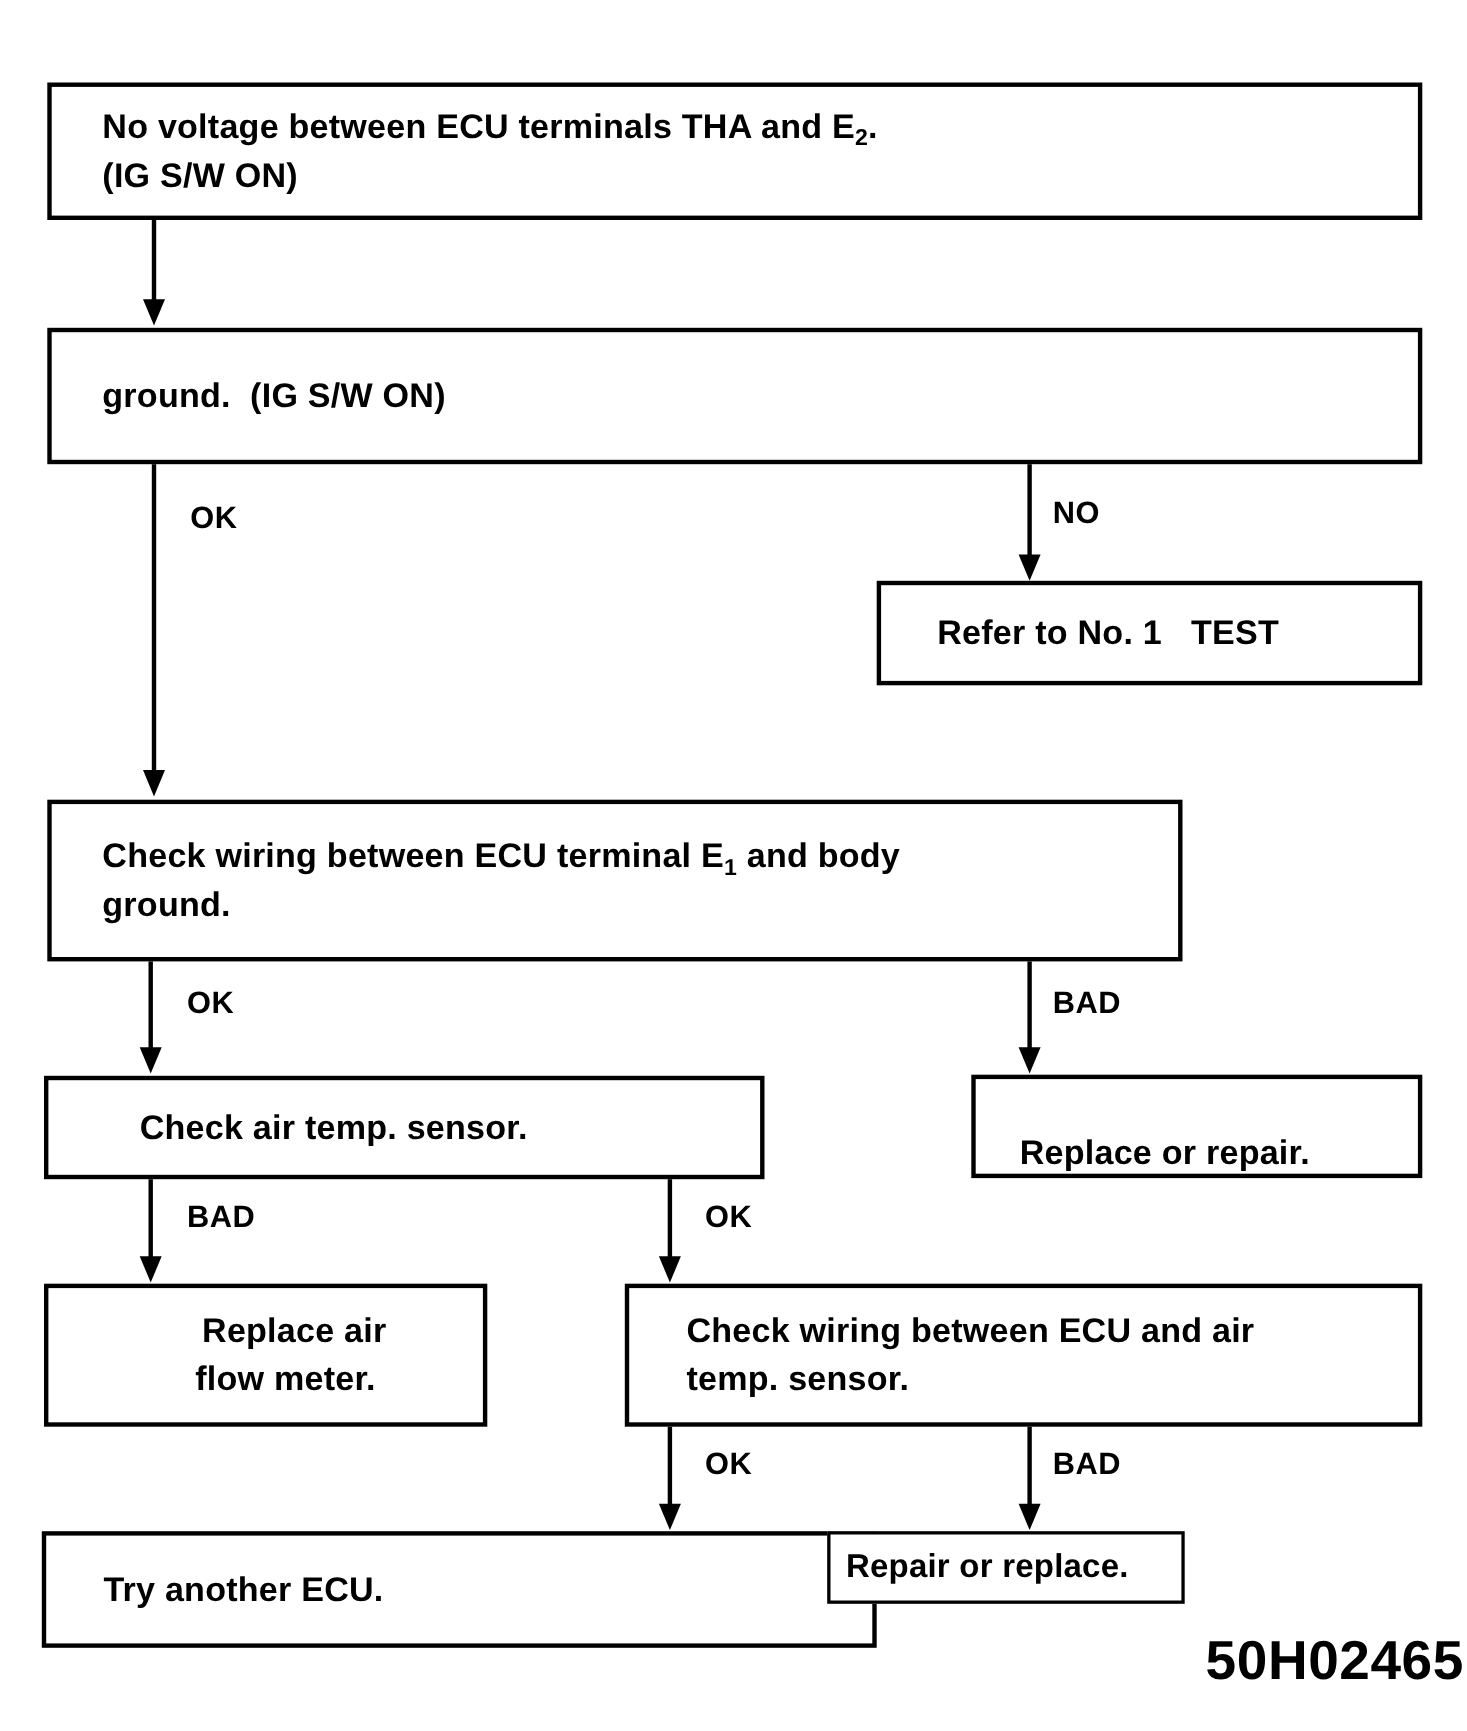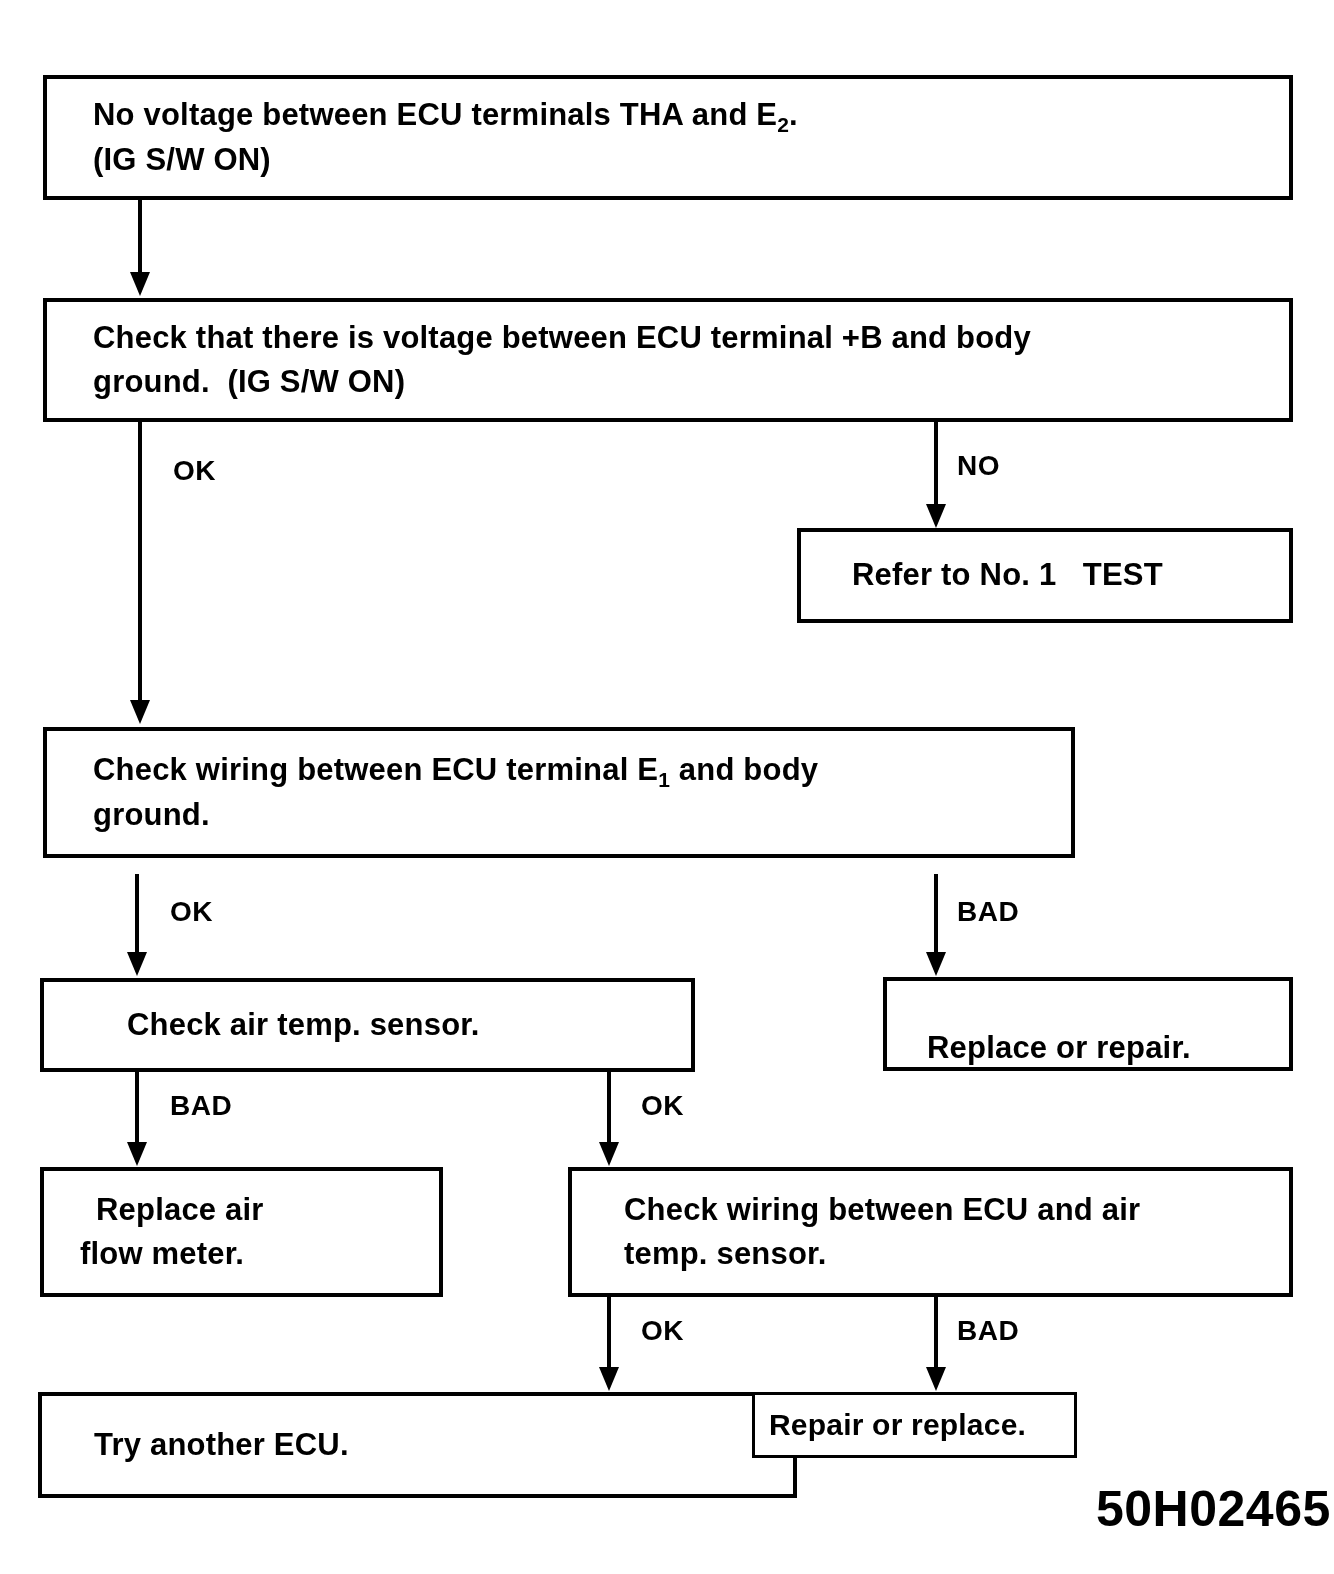--- a/index.html
+++ b/index.html
@@ -86,37 +86,36 @@
 
   <div class="node" style="left:43px; top:75px; width:1250px; height:125px;">
     <div class="line"><span>No voltage between ECU terminals THA and E</span><sub>2</sub><span>.</span></div>
     <div class="line">(IG S/W ON)</div>
   </div>
 
   <div class="edge-v" style="left:138px; top:200px; height:74px;"></div>
   <div class="arrowhead" style="left:130px; top:272px;"></div>
 
   <div class="node" style="left:43px; top:298px; width:1250px; height:124px;">
-    <div class="line">Check that there is voltage between ECU terminal +B and body</div>
     <div class="line">ground.  (IG S/W ON)</div>
   </div>
 
   <div class="edge-v" style="left:138px; top:422px; height:280px;"></div>
   <div class="arrowhead" style="left:130px; top:700px;"></div>
   <div class="edge-label" style="left:173px; top:455px;">OK</div>
 
   <div class="edge-v" style="left:934px; top:422px; height:84px;"></div>
   <div class="arrowhead" style="left:926px; top:504px;"></div>
   <div class="edge-label" style="left:957px; top:450px;">NO</div>
 
   <div class="node pad-sm" style="left:797px; top:528px; width:496px; height:95px;">
     <div class="line" style="padding-left:51px;">Refer to No. 1   TEST</div>
   </div>
 
-  <div class="node" style="left:43px; top:727px; width:1032px; height:131px;">
+  <div class="node" style="left:43px; top:727px; width:1032px; height:147px;">
     <div class="line"><span>Check wiring between ECU terminal E</span><sub>1</sub><span> and body</span></div>
     <div class="line">ground.</div>
   </div>
 
   <div class="edge-v" style="left:135px; top:874px; height:80px;"></div>
   <div class="arrowhead" style="left:127px; top:952px;"></div>
   <div class="edge-label" style="left:170px; top:896px;">OK</div>
 
   <div class="edge-v" style="left:934px; top:874px; height:80px;"></div>
   <div class="arrowhead" style="left:926px; top:952px;"></div>
@@ -131,21 +130,21 @@
   </div>
 
   <div class="edge-v" style="left:135px; top:1072px; height:72px;"></div>
   <div class="arrowhead" style="left:127px; top:1142px;"></div>
   <div class="edge-label" style="left:170px; top:1090px;">BAD</div>
 
   <div class="edge-v" style="left:607px; top:1072px; height:72px;"></div>
   <div class="arrowhead" style="left:599px; top:1142px;"></div>
   <div class="edge-label" style="left:641px; top:1090px;">OK</div>
 
-  <div class="node" style="left:40px; top:1167px; width:403px; height:130px;">
+  <div class="node" style="left:40px; top:1167px; width:403px; height:130px;align-items:center;">
     <div class="line" style="padding-left:52px;">Replace air</div>
     <div class="line" style="padding-left:36px;">flow meter.</div>
   </div>
 
   <div class="node" style="left:568px; top:1167px; width:725px; height:130px;">
     <div class="line" style="padding-left:52px;">Check wiring between ECU and air</div>
     <div class="line" style="padding-left:52px;">temp. sensor.</div>
   </div>
 
   <div class="edge-v" style="left:607px; top:1297px; height:72px;"></div>

